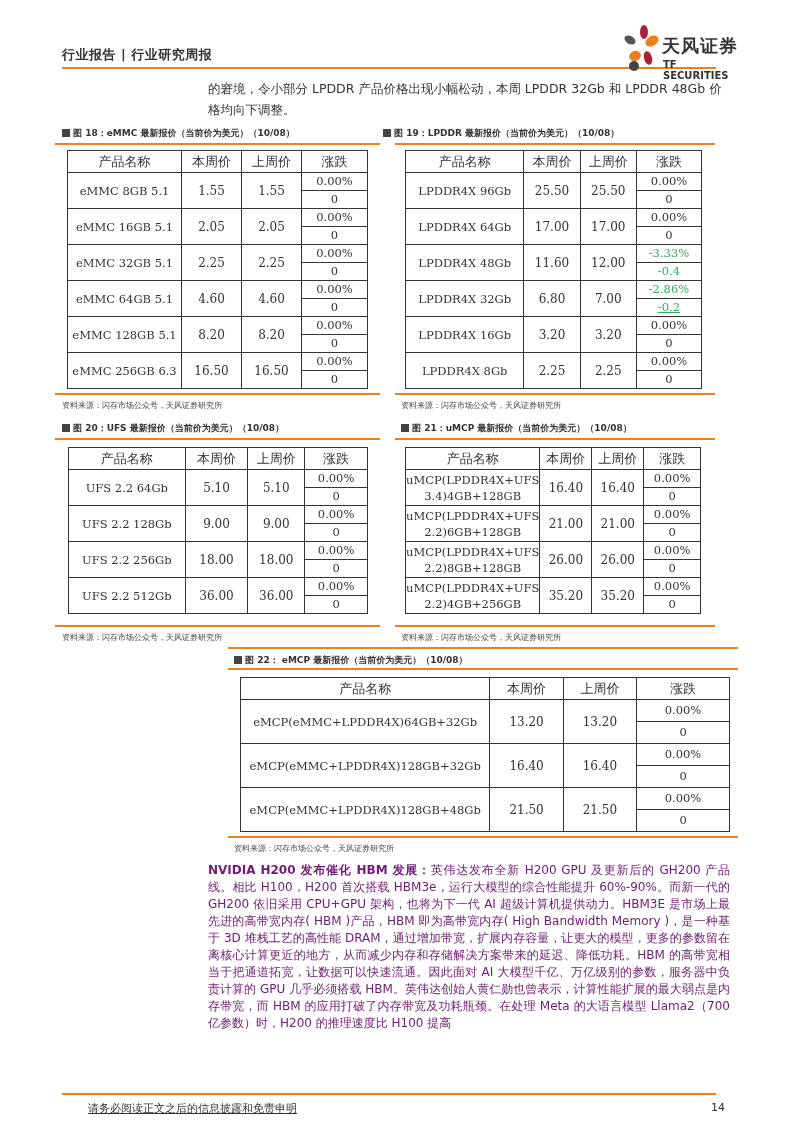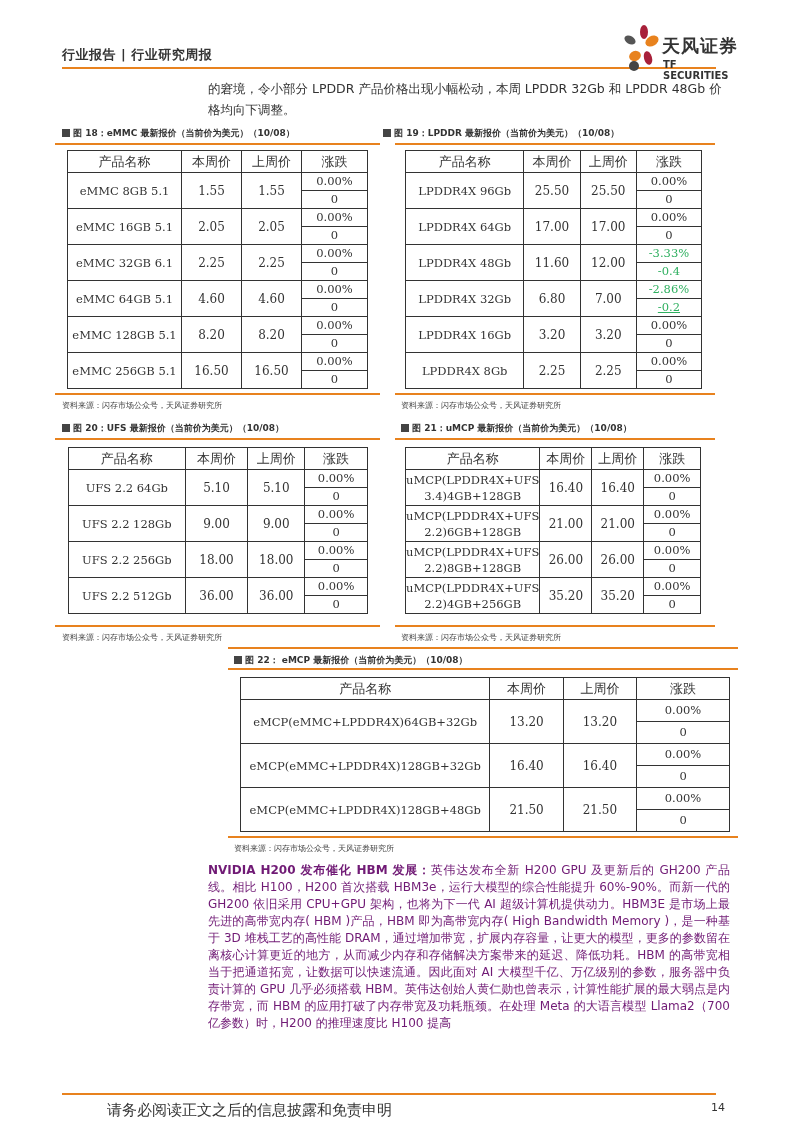--- a/index.html
+++ b/index.html
@@ -25,21 +25,21 @@
   table.pt td.chg { font-size:11.5px; height:16px; line-height:16px; }
   .neg { color:#2fb060; }
   .t-small td.name { font-size:9.5px; line-height:16px;margin-left:19px; }
   .t-big tr.h td { font-size:15px; height:24px; }
   .t-big td.name { font-size:14px; }
   .t-big td.price { font-size:14px; }
   .t-big td.chg { font-size:13.5px; height:20px; line-height:20px; }
   .body-text { left:208px; top:862px; width:522px; font-size:12px; line-height:17px; text-align:justify; color:#701a75; }
   .body-text b { font-weight:bold; }
   .foot-line { left:62px; top:1093px; width:654px; height:2px; background:#e8821e; }
-  .foot-text { left:107px; top:1101px; font-size:15px; color:#333; }
+  .foot-text { left:88px; top:1101px; font-size:11px; color:#333;text-decoration:underline; }
   .page-no { left:711px; top:1101px; font-size:11px; color:#333; }
 </style>
 </head>
 <body>
 
 <div class="abs hdr-title">行业报告 | 行业研究周报</div>
 <div class="abs hdr-line"></div>
 <div class="abs logo">
   <svg width="40" height="48" viewBox="0 0 40 48">
     <ellipse cx="22" cy="8" rx="4" ry="7" fill="#a8203a"></ellipse>
@@ -83,21 +83,21 @@
       <tr>
         <td class="name" rowspan="2">eMMC 16GB 5.1</td>
         <td class="price" rowspan="2">2.05</td>
         <td class="price" rowspan="2">2.05</td>
         <td class="chg" style="height: 17px; line-height: 17px;">0.00%</td>
       </tr>
       <tr>
         <td class="chg" style="height: 17px; line-height: 17px;">0</td>
       </tr>
       <tr>
-        <td class="name" rowspan="2">eMMC 32GB 6.1</td>
+        <td class="name" rowspan="2">eMMC 32GB 5.1</td>
         <td class="price" rowspan="2">2.25</td>
         <td class="price" rowspan="2">2.25</td>
         <td class="chg" style="height: 17px; line-height: 17px;">0.00%</td>
       </tr>
       <tr>
         <td class="chg" style="height: 17px; line-height: 17px;">0</td>
       </tr>
       <tr>
         <td class="name" rowspan="2">eMMC 64GB 5.1</td>
         <td class="price" rowspan="2">4.60</td>
@@ -110,21 +110,21 @@
       <tr>
         <td class="name" rowspan="2">eMMC 128GB 5.1</td>
         <td class="price" rowspan="2">8.20</td>
         <td class="price" rowspan="2">8.20</td>
         <td class="chg" style="height: 17px; line-height: 17px;">0.00%</td>
       </tr>
       <tr>
         <td class="chg" style="height: 17px; line-height: 17px;">0</td>
       </tr>
       <tr>
-        <td class="name" rowspan="2">eMMC 256GB 5.1</td>
+        <td class="name" rowspan="2">eMMC 256GB 6.3</td>
         <td class="price" rowspan="2">16.50</td>
         <td class="price" rowspan="2">16.50</td>
         <td class="chg" style="height: 17px; line-height: 17px;">0.00%</td>
       </tr>
       <tr>
         <td class="chg" style="height: 17px; line-height: 17px;">0</td>
       </tr>
     </tbody>
   </table>
 <div class="abs oline" style="left:55px;top:393px;width:325px;"></div>

